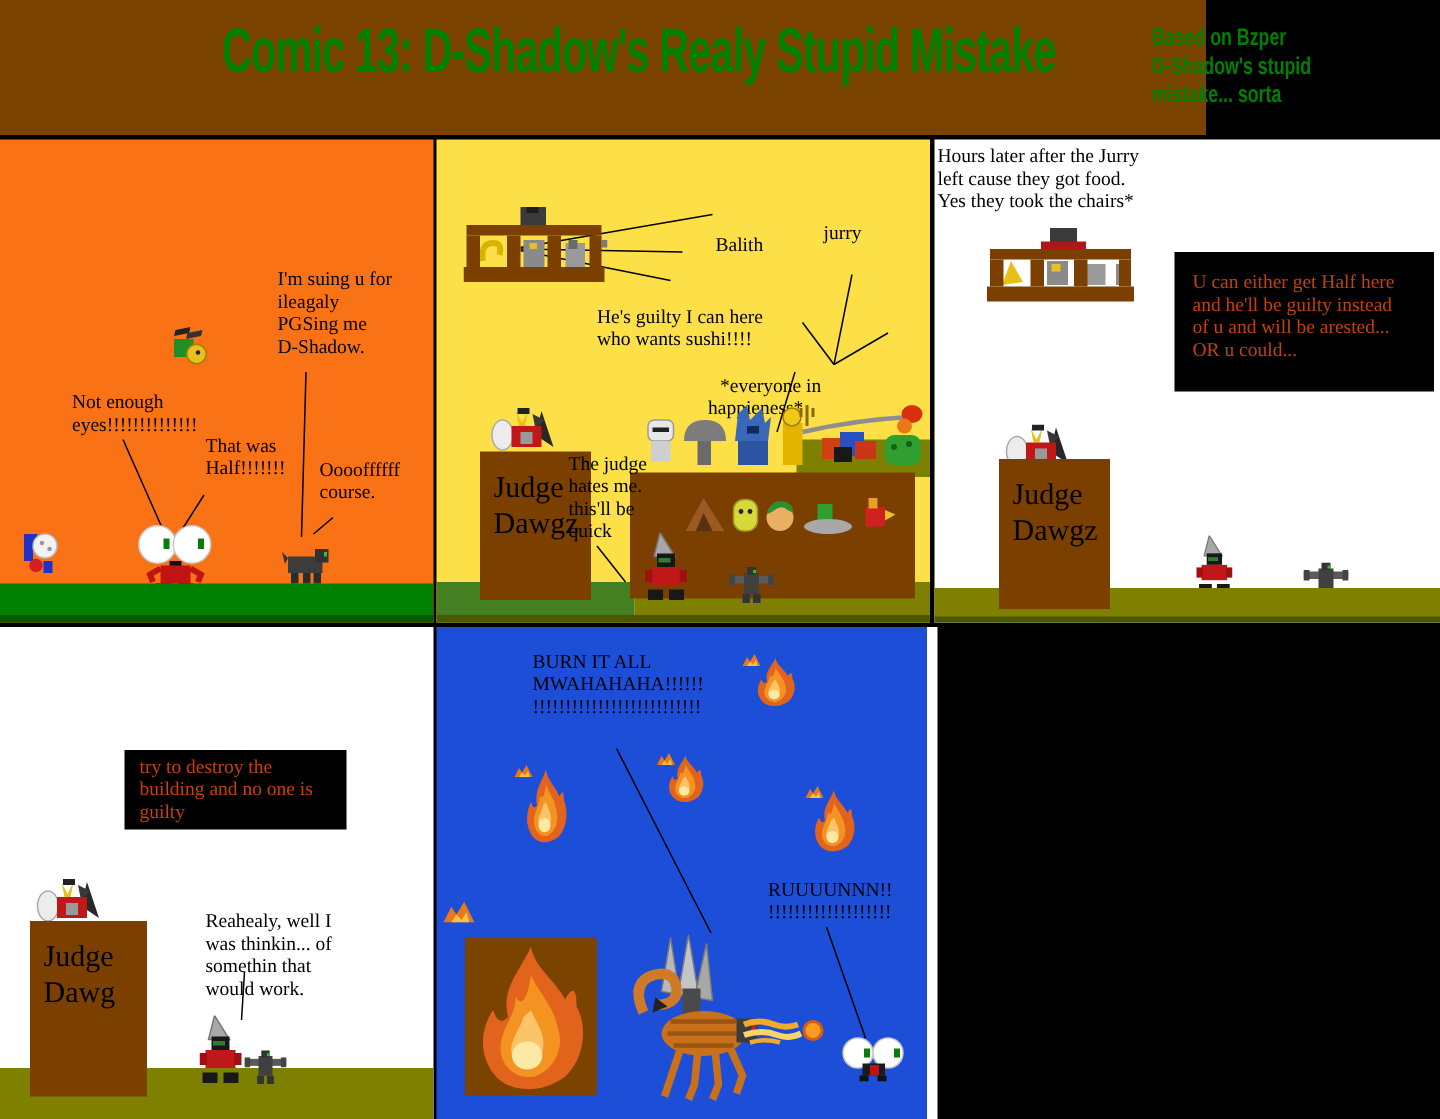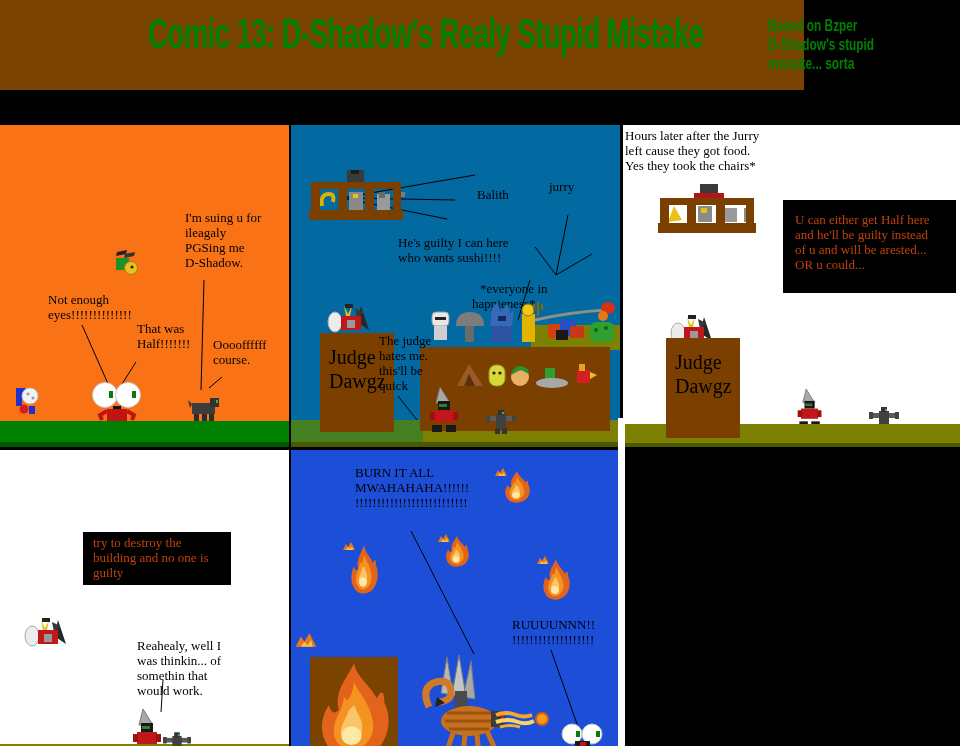--- a/index.html
+++ b/index.html
@@ -8,23 +8,23 @@
   .abs{position:absolute;}
   
   #header{left:0;top:0;width:804px;height:90px;background:#7a4400;}
   #title{left:148px;top:10px;font-family:"Liberation Sans","DejaVu Sans",sans-serif;
          font-weight:bold;font-size:42px;color:#008000;white-space:nowrap;
          transform:scaleX(0.66);transform-origin:left top;letter-spacing:-1px;}
   #subtitle{left:768px;top:16px;font-family:"Liberation Sans","DejaVu Sans",sans-serif;
          font-weight:bold;font-size:16px;line-height:19px;color:#008000;
          transform:scaleX(0.74);transform-origin:left top;white-space:nowrap;}
   
-  .panel{overflow:hidden;margin-top:32px;}
+  .panel{overflow:hidden;}
   #p1{left:0;top:93px;width:289px;height:322px;background:#f97316;}
-  #p2{left:291px;top:93px;width:329px;height:322px;background:#0369a1;}
+  #p2{left:291px;top:93px;width:329px;height:322px;background:#fde047;}
   #p3{left:623px;top:93px;width:337px;height:322px;background:#ffffff;}
   #p4{left:0;top:418px;width:289px;height:328px;background:#ffffff;}
   #p5{left:291px;top:418px;width:327px;height:328px;background:#1d4ed8;}
   #p6{left:625px;top:418px;width:335px;height:328px;background:#fb0000;}
   #gap56{left:618px;top:418px;width:7px;height:328px;background:#ffffff;}
   .txt{font-size:13px;line-height:15px;color:#000;}
   .txt div{white-space:nowrap;}
   .wood{background:#7b4000;}
   .benchname{font-size:20px;line-height:24px;color:#000;padding:12px 0 0 9px;}
   .blackbox{background:#000;color:#fff;}
@@ -318,20 +318,23 @@
     </svg>
     <svg class="abs" style="left:24px;top:168px" width="47" height="30" viewBox="0 0 47 30">
       <ellipse cx="8" cy="18" rx="7" ry="10" fill="#ececec" stroke="#aaa"></ellipse>
       <polygon points="34,2 42,26 30,18" fill="#282828"></polygon>
       <polygon points="28,4 36,8 30,14" fill="#383838"></polygon>
       <polygon points="17,2 21,10 25,2 23,12 19,12" fill="#e8c018"></polygon>
       <rect x="18" y="0" width="8" height="4" fill="#222"></rect>
       <rect x="14" y="12" width="20" height="14" fill="#c01818"></rect>
       <rect x="20" y="16" width="8" height="8" fill="#999"></rect>
     </svg>
+    <div class="abs wood" style="left:20px;top:196px;width:78px;height:117px;z-index:2">
+      <div class="benchname" style="width:58px">Judge Dawg</div>
+    </div>
     <div class="abs txt" style="left:137px;top:188px">
       <div>Reahealy, well I</div>
       <div>was thinkin... of</div>
       <div>somethin that</div>
       <div>would work.</div>
     </div>
     <svg class="abs" style="left:133px;top:259px;z-index:3" width="29" height="47" viewBox="0 0 29 47">
       <polygon points="10,0 20,16 6,16" fill="#a8a8a8" stroke="#777"></polygon>
       <rect x="8" y="14" width="12" height="9" fill="#181818"></rect>
       <rect x="9" y="17" width="8" height="3" fill="#2f7f2f"></rect>

